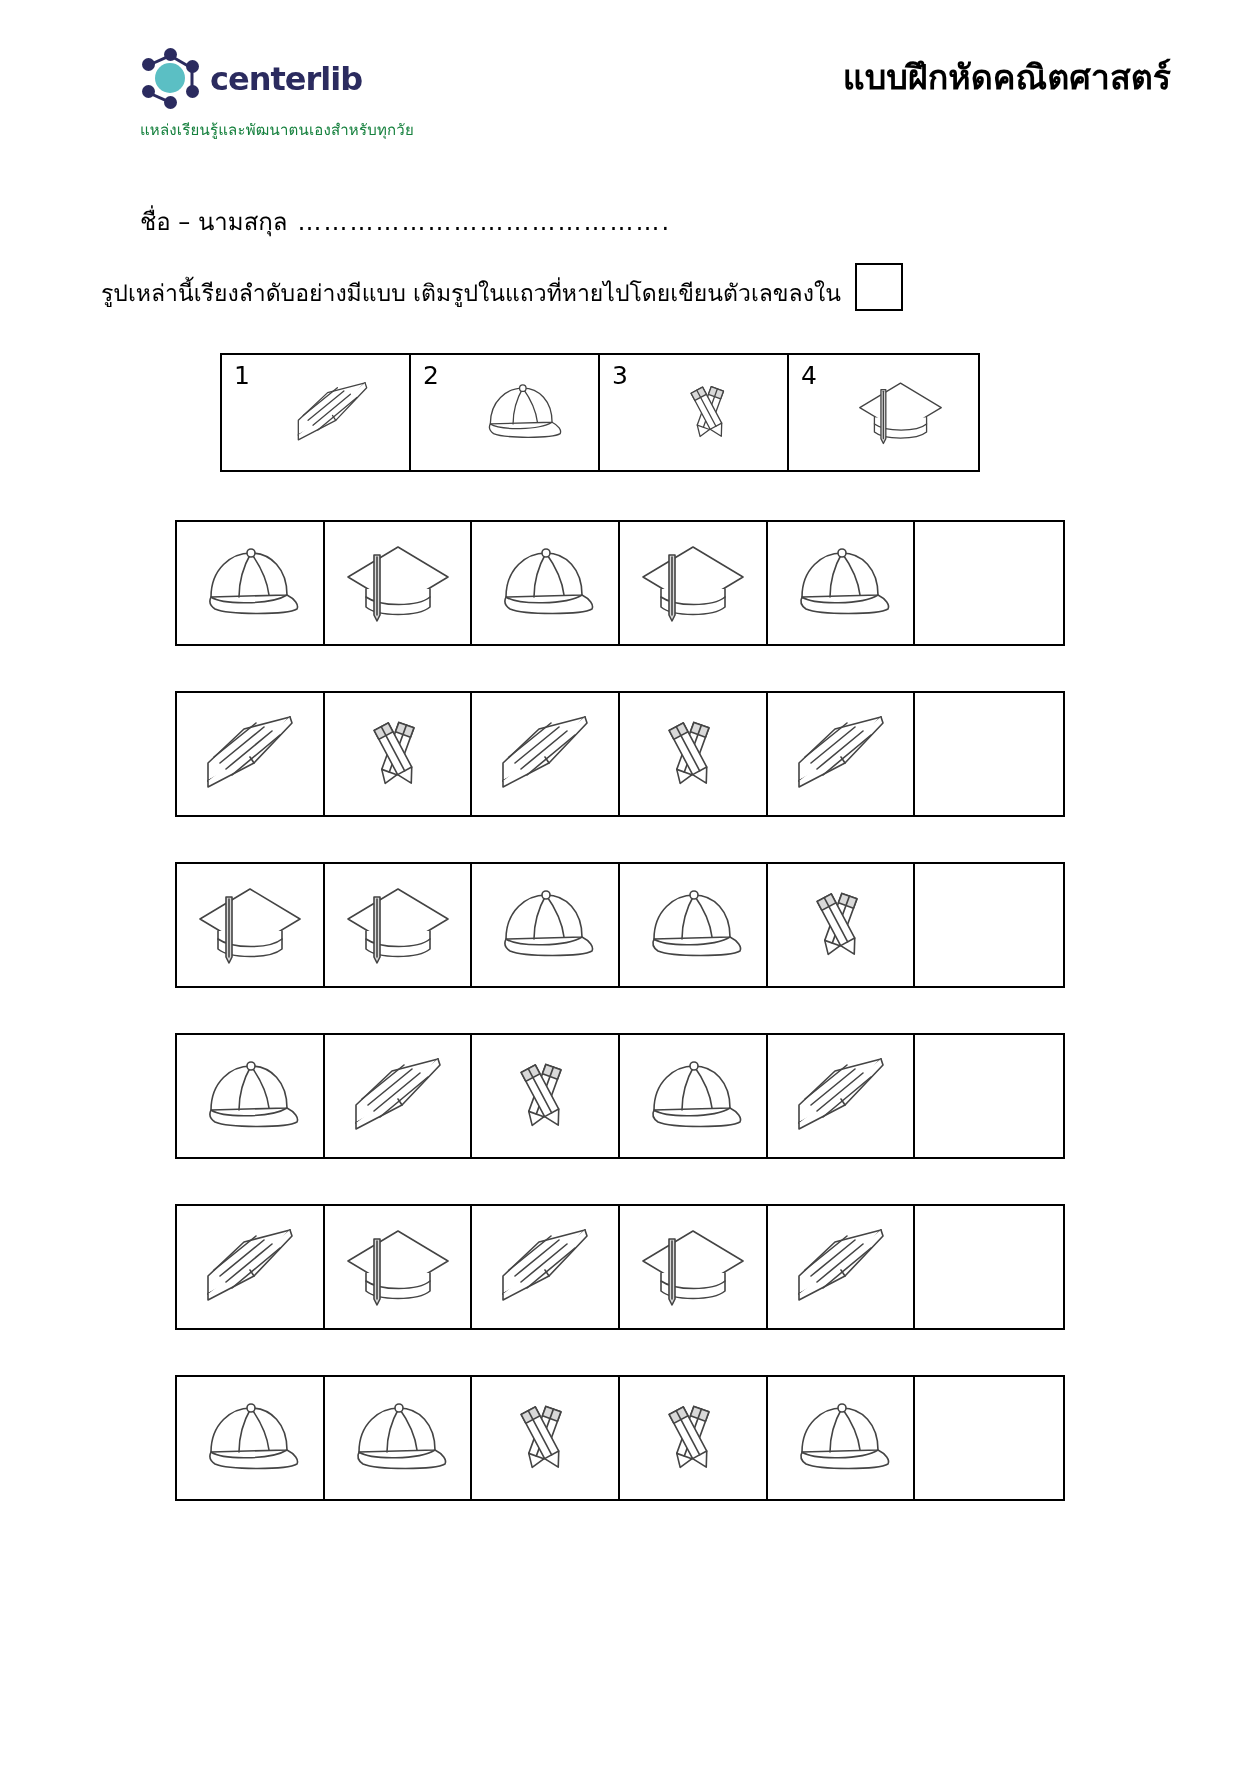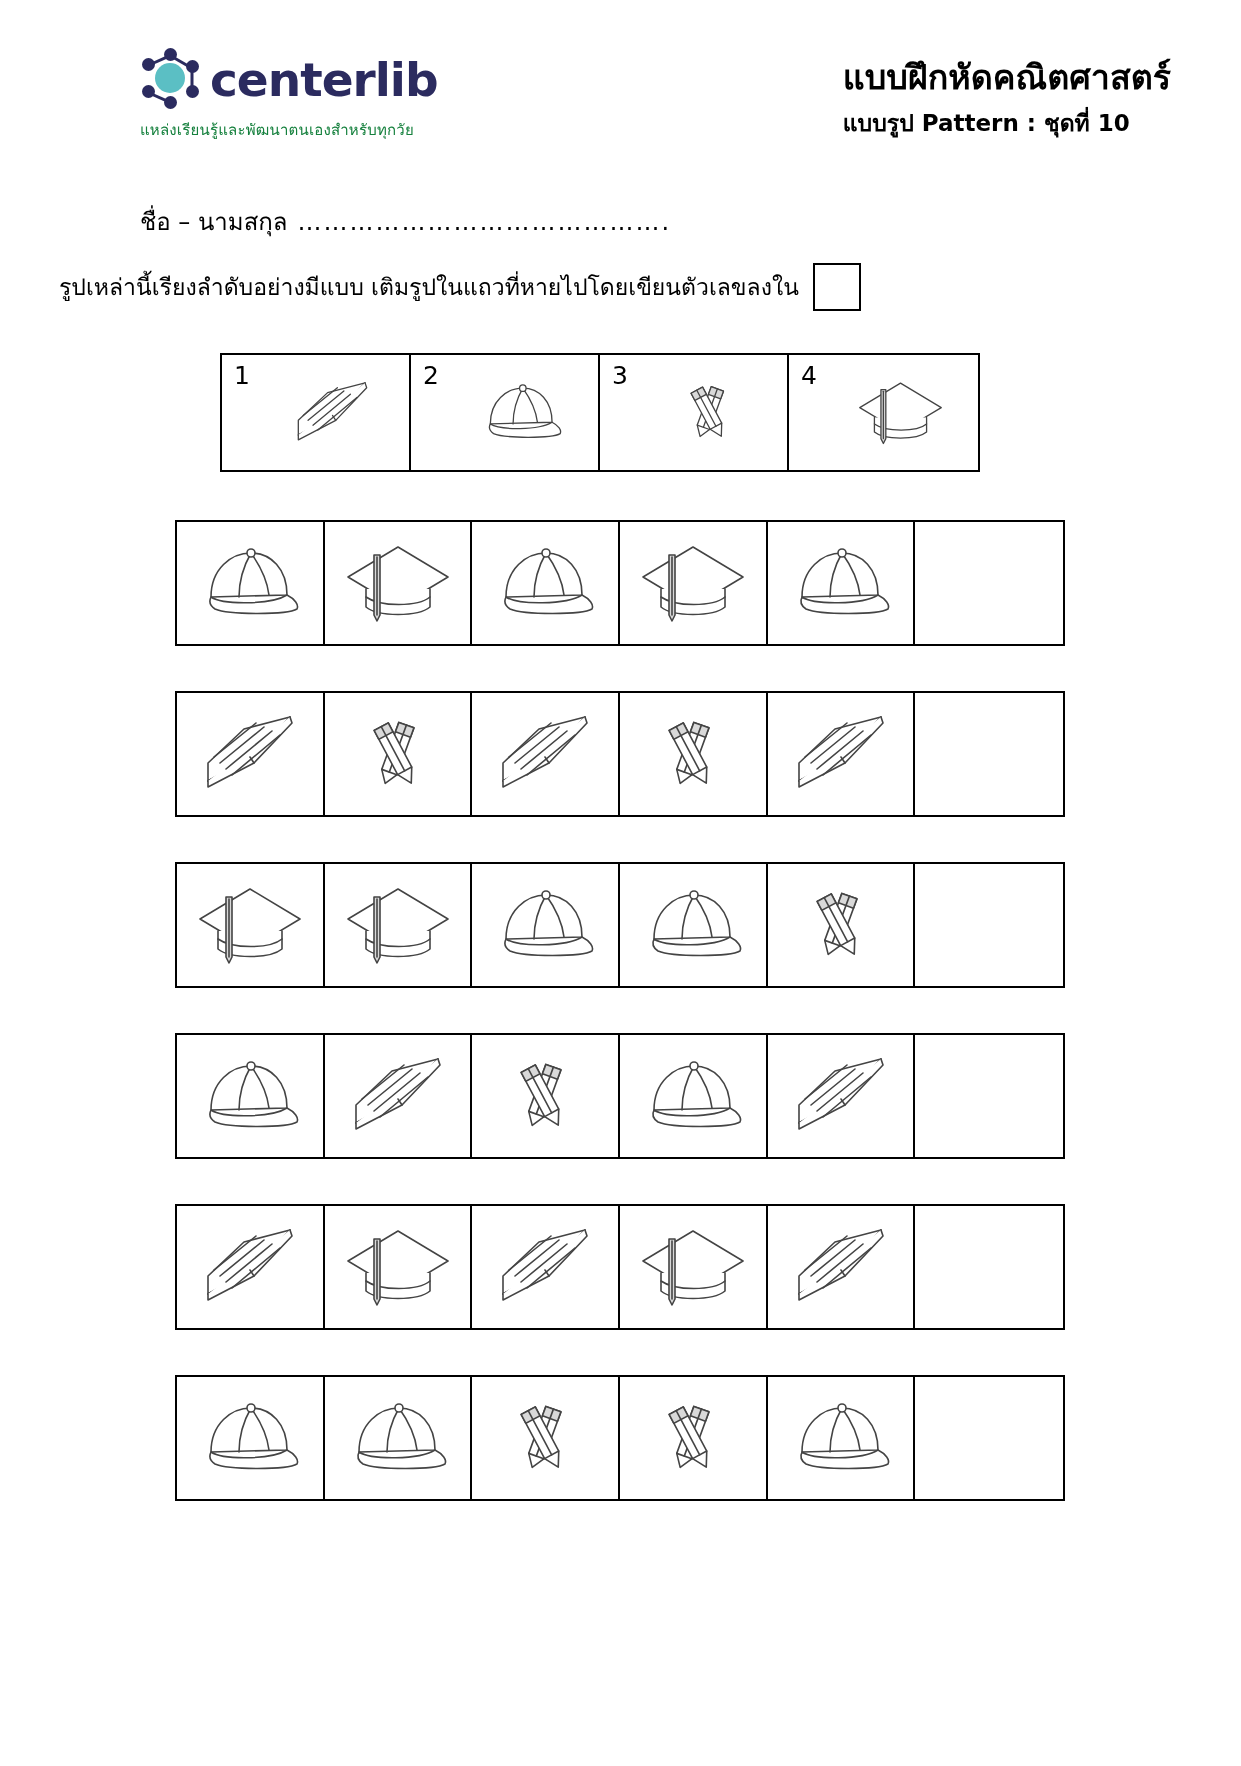--- a/index.html
+++ b/index.html
@@ -58,21 +58,21 @@
   .brand-mark .d4 { width: 13px; height: 13px; left: 46px; top: 37px; }
   .brand-mark .d5 { width: 13px; height: 13px; left: 24px; top: 48px; }
   .brand-mark .d6 { width: 13px; height: 13px; left: 2px;  top: 37px; }
   .brand-mark .bar {
     position: absolute;
     height: 3px;
     background: #2b2b5f;
     transform-origin: left center;
   }
   .brand-name {
-    font-size: 47px;
+    font-size: 32px;
     font-weight: bold;
     color: #2b2b5f;
     letter-spacing: -1px;
     line-height: 1;
   }
   .brand-tag {
     margin-top: 8px;
     font-size: 15px;
     color: #15803d;
     letter-spacing: 0.2px;
@@ -98,24 +98,24 @@
     font-size: 24px;
     display: flex;
     align-items: baseline;
     text-align: center;
   }
   .dots {
     letter-spacing: 2px;
     margin-left: 10px;
   }
   .instruction {
-    margin: 22px 0 0 59px;
+    margin: 22px 0 0 101px;
     font-size: 23px;
     display: flex;
-    align-items: center;
+    align-items: flex-end;
     width: 920px;
   }
   .answer-box {
     width: 44px;
     height: 44px;
     border: 2px solid #000;
     margin-left: 14px;
     flex: none;
   }
 
@@ -193,21 +193,20 @@
         <div class="bar" style="left:52px; top:18px; width:22px; transform:rotate(90deg);"></div>
         <div class="bar" style="left:8px; top:43px; width:20px; transform:rotate(24deg);"></div>
       </div>
       <div class="brand-name">centerlib</div>
     </div>
     <div class="brand-tag">แหล่งเรียนรู้และพัฒนาตนเองสำหรับทุกวัย</div>
   </div>
 
   <div class="title-block">
     <div class="doc-title">แบบฝึกหัดคณิตศาสตร์</div>
-    <div class="doc-subtitle">แบบรูป Pattern : ชุดที่ 10</div>
   </div>
 </div>
 
 <div class="name-line">
   <span>ชื่อ – นามสกุล</span>
   <span class="dots">…………………………………….</span>
 </div>
 
 <div class="instruction">
   <span>รูปเหล่านี้เรียงลำดับอย่างมีแบบ เติมรูปในแถวที่หายไปโดยเขียนตัวเลขลงใน</span>

